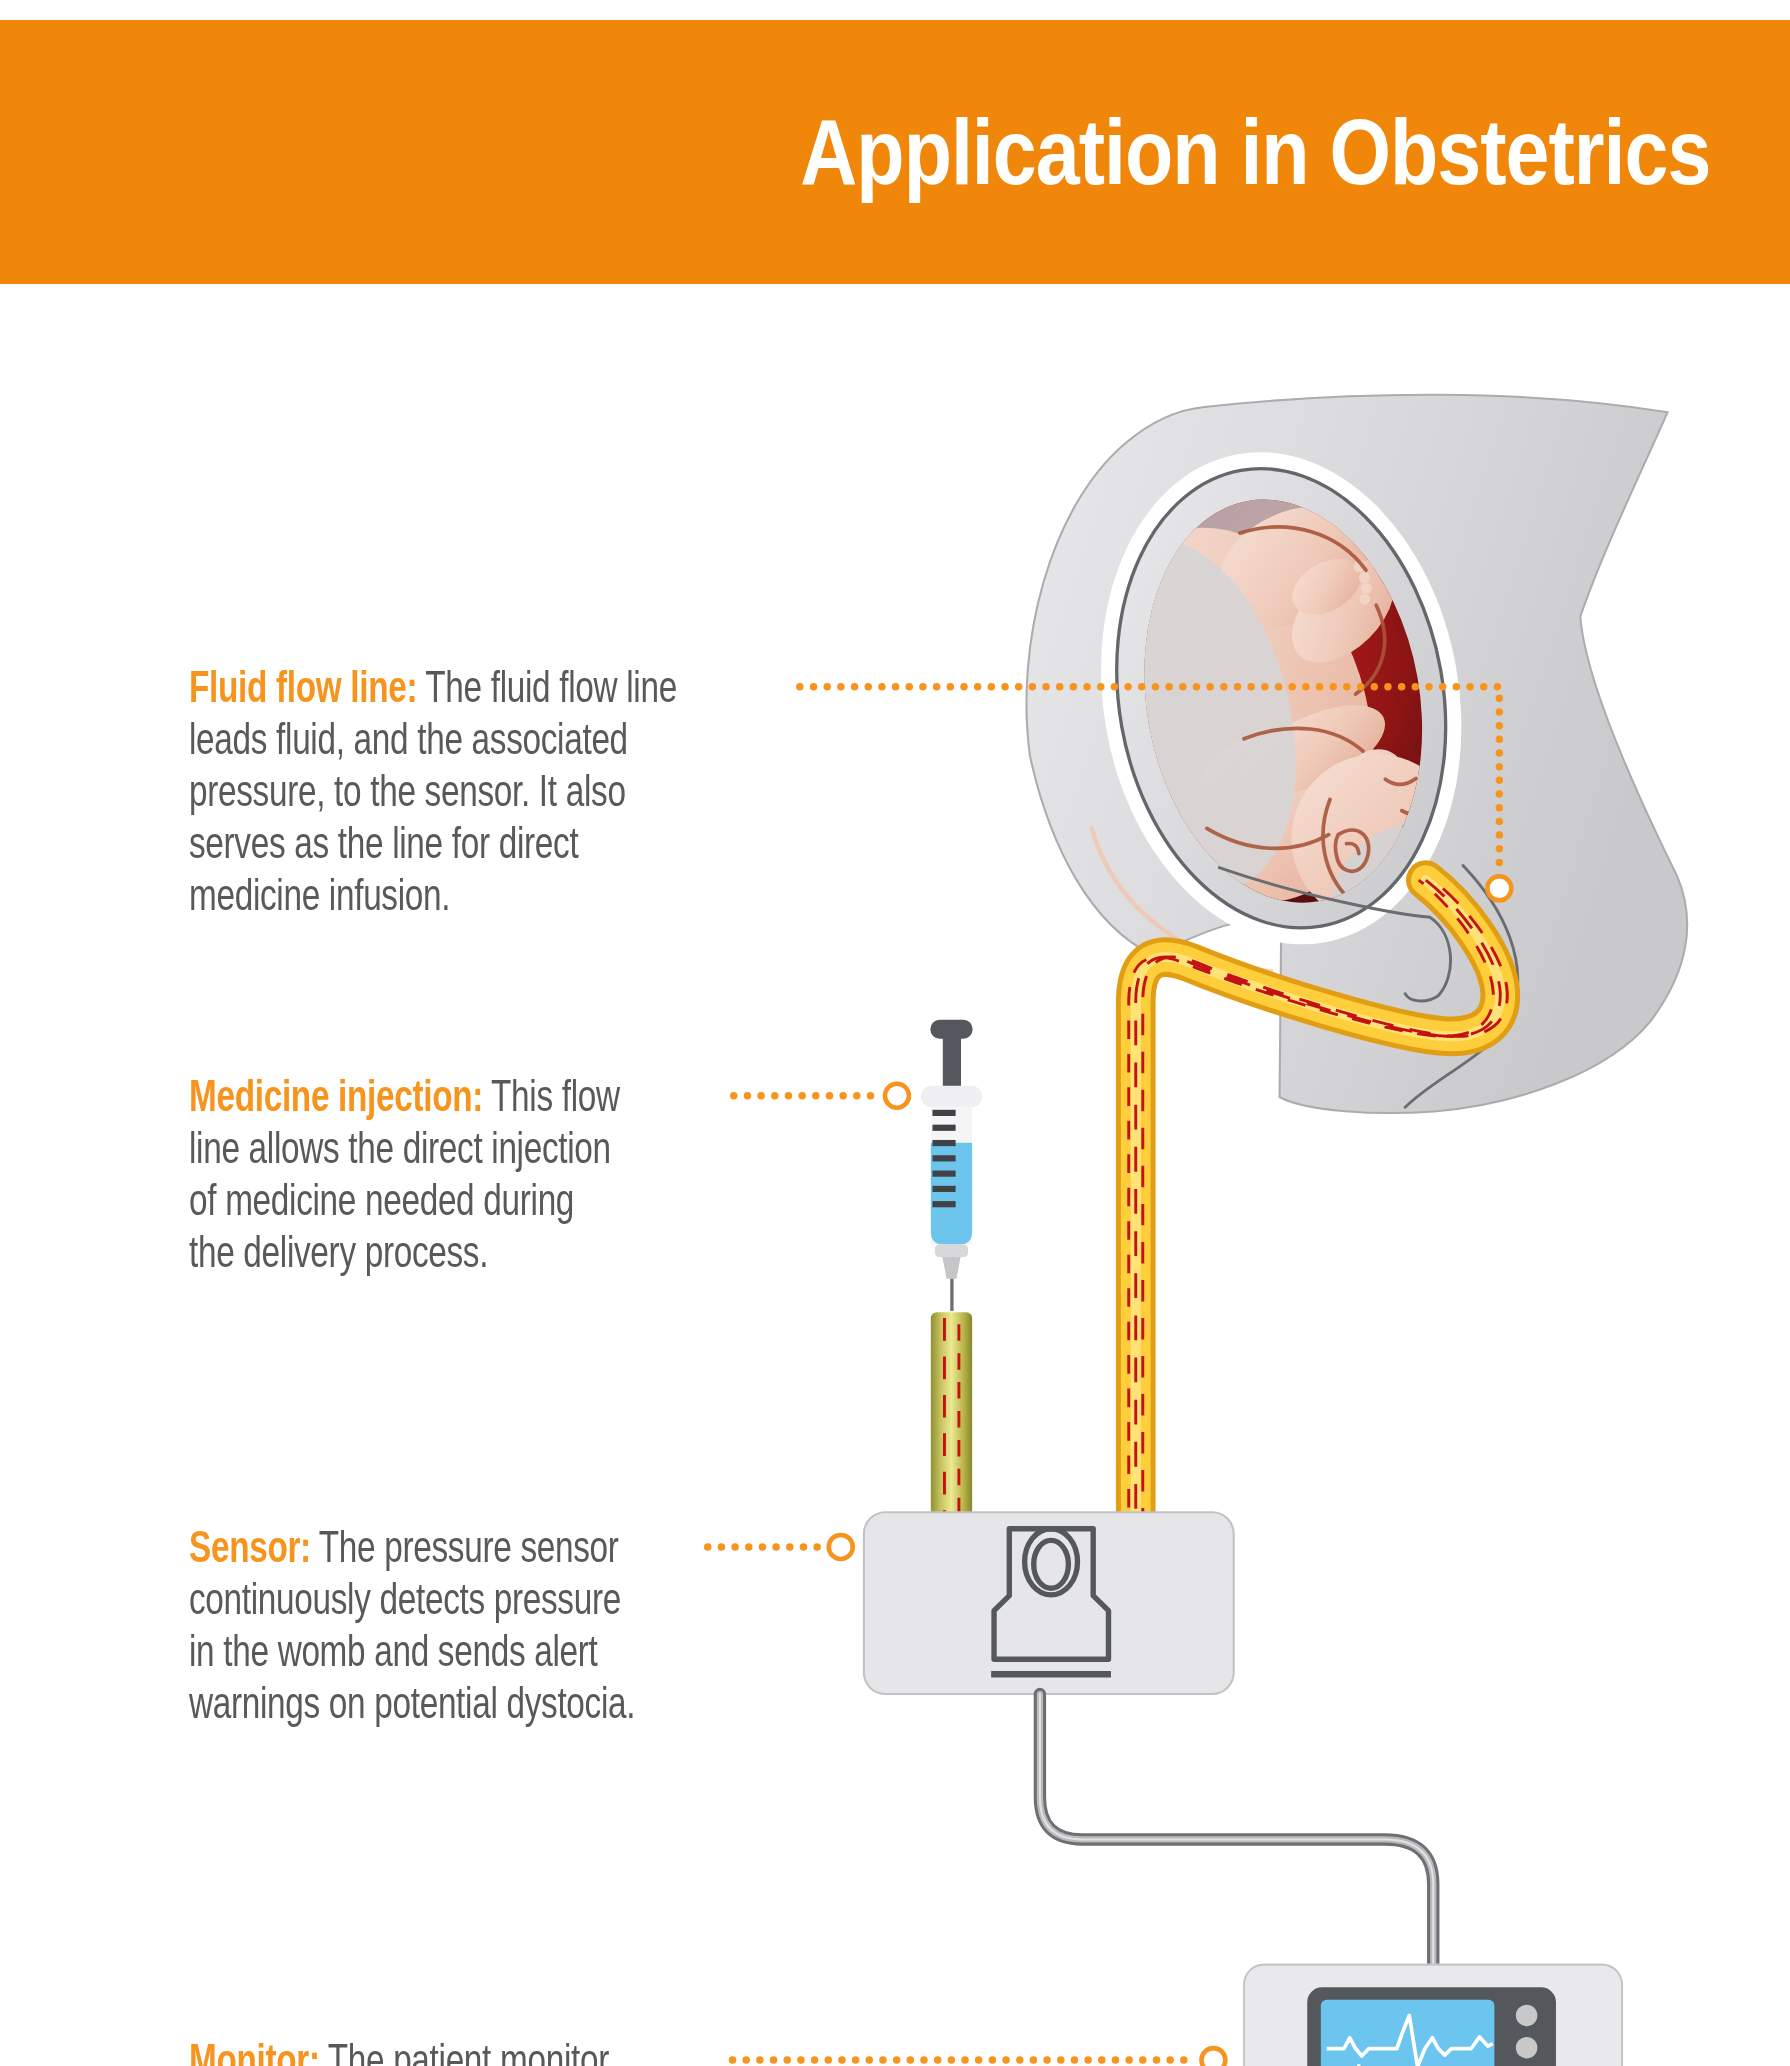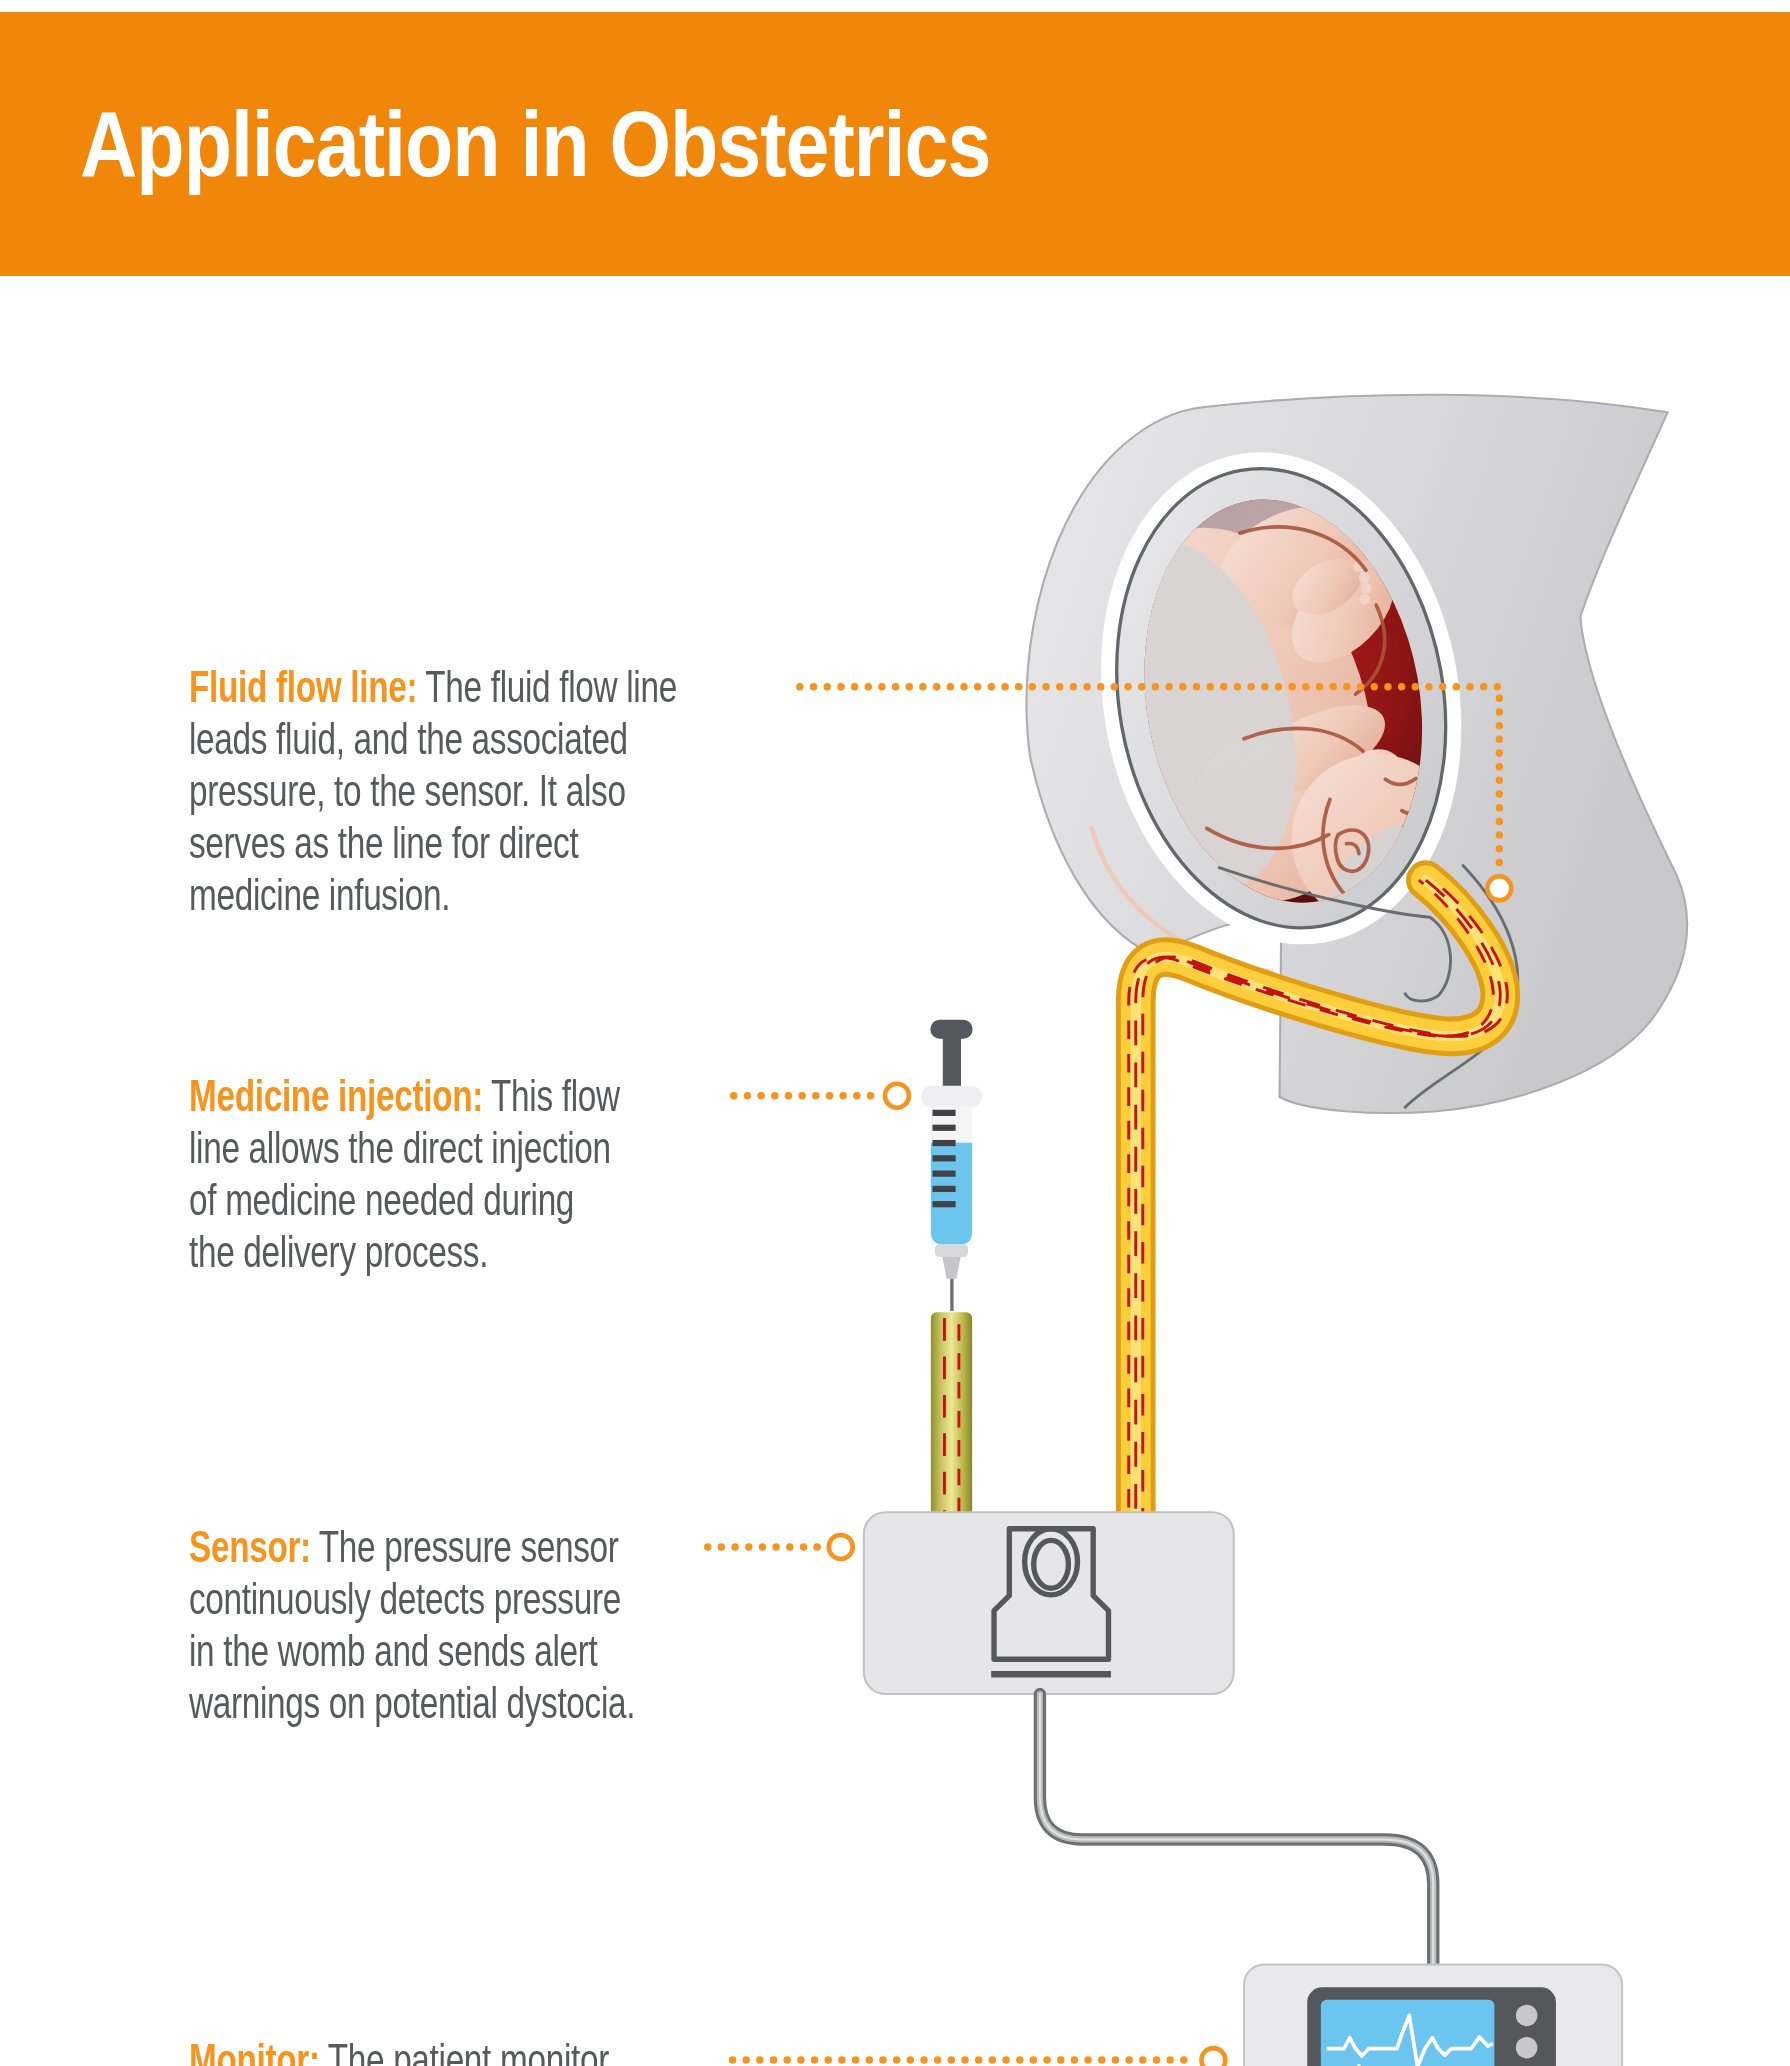--- a/index.html
+++ b/index.html
@@ -1,20 +1,20 @@
 <!DOCTYPE html>
 <html style="font-size:6.6px"><head>
 <meta charset="utf-8">
 <style>
   html,body{margin:0;padding:0;background:#fff;}
   .canvas{position:relative;width:1791px;height:2603px;background:#ffffff;
           font-family:"Liberation Sans",sans-serif;overflow:hidden;}
   .illu{position:absolute;left:0;top:0;width:1791px;height:2603px;}
-  .banner{position:absolute;left:0;top:12px;width:1791px;height:264px;background:#F0870B;
-          display:flex;align-items:center;justify-content:flex-start;}
+  .banner{position:absolute;left:0;top:20px;width:1791px;height:264px;background:#F0870B;
+          display:flex;align-items:center;justify-content:flex-end;}
   .title{color:#ffffff;font-size:93px;font-weight:bold;letter-spacing:-1.2px;
          transform:scaleX(.85);white-space:nowrap;}
   .tblock{position:absolute;left:189px;font-size:45px;line-height:52px;color:#58595B;
           letter-spacing:-0.4px;transform:scaleX(.74);transform-origin:0 0;white-space:nowrap;}
   .lbl{color:#F7941D;font-weight:bold;margin-right:10.7px;}
 </style>
 </head>
 <body>
 
 <div class="canvas">

